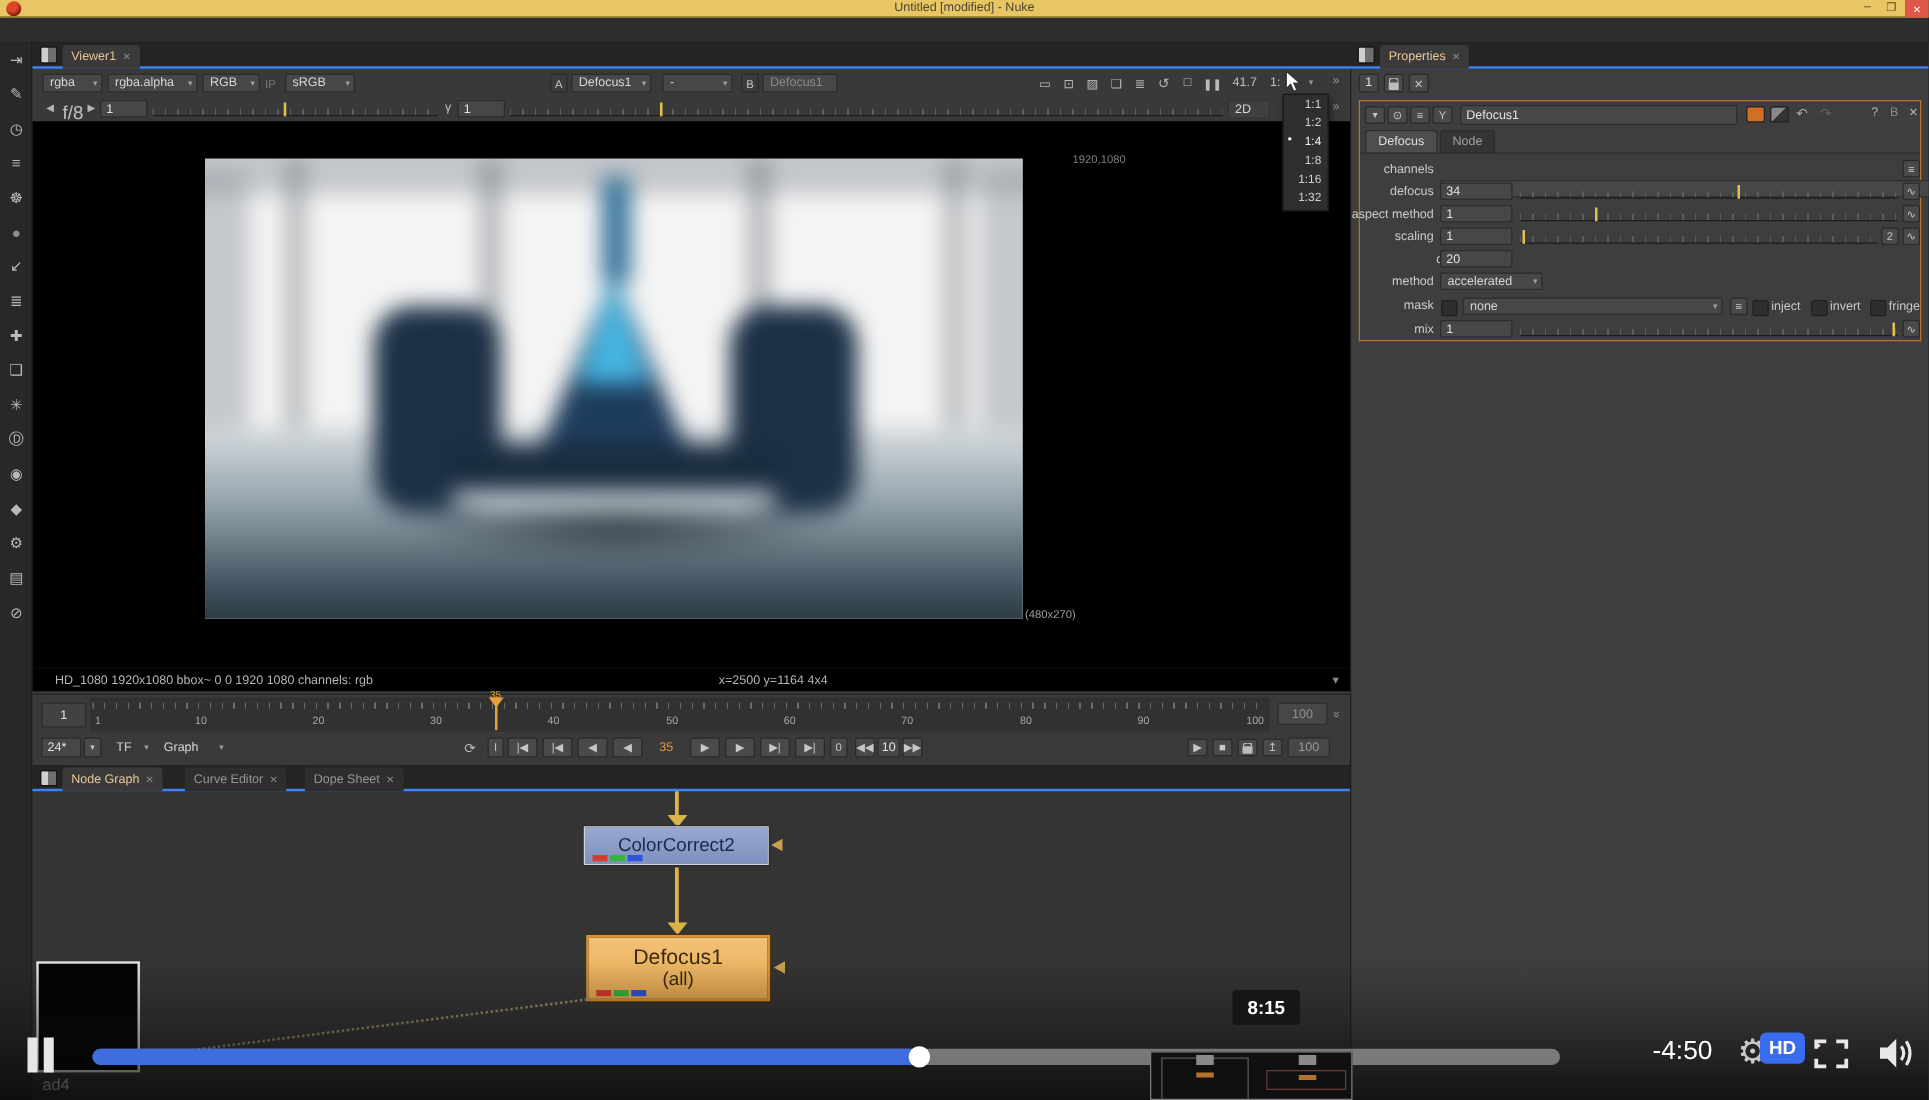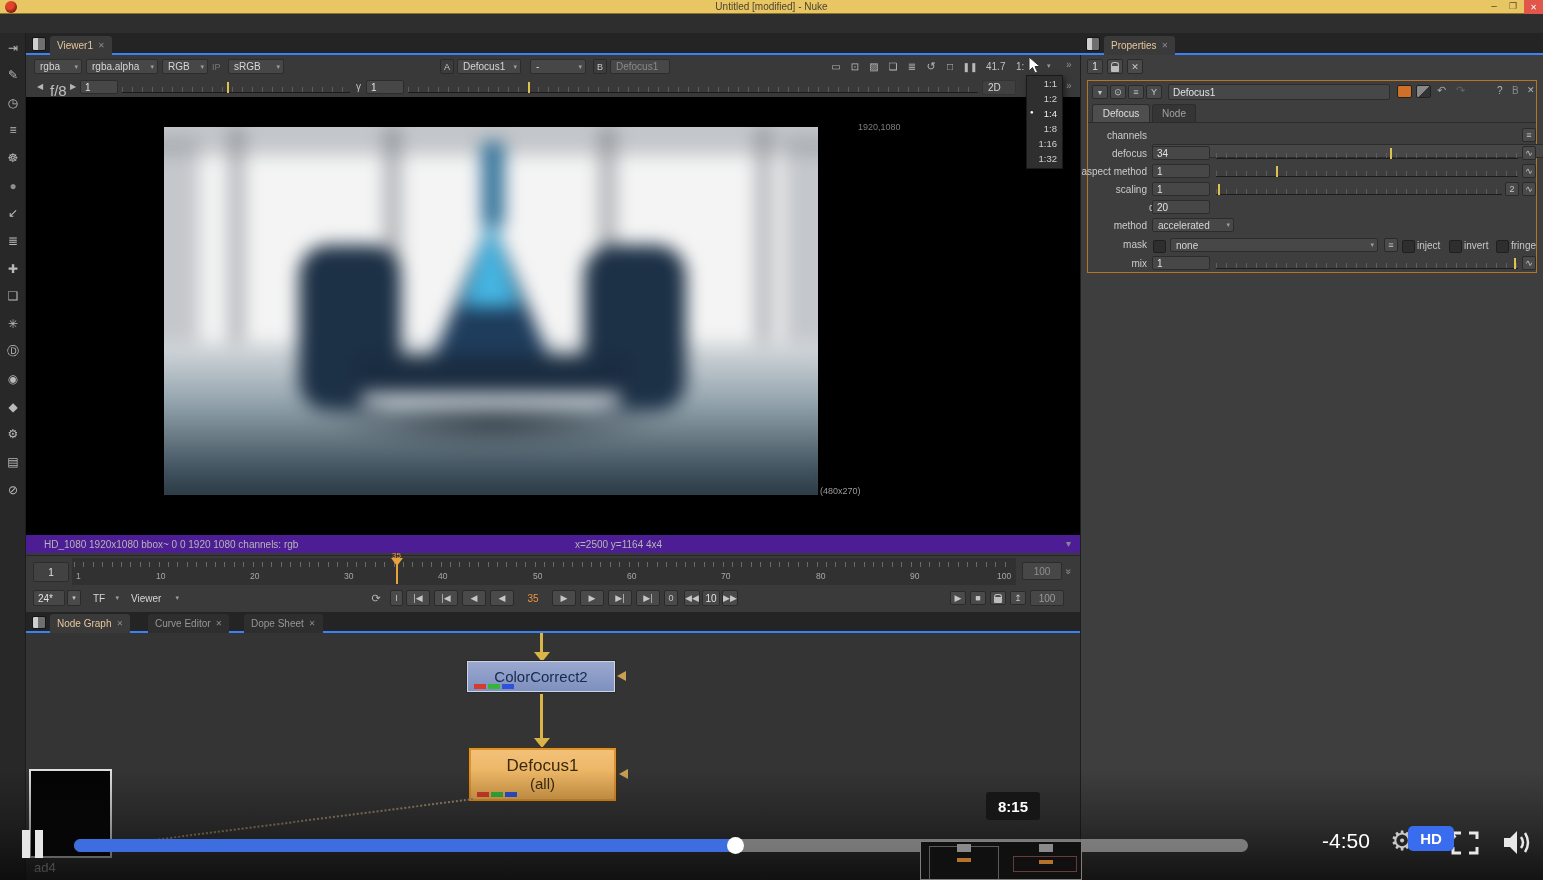--- a/index.html
+++ b/index.html
@@ -223,21 +223,21 @@
       <div class="a" style="left:440px;top:138px;width:102px;height:165px;background:#1c3046;border-radius:30px;"></div>
       <div class="a" style="left:272px;top:112px;width:150px;height:178px;background:#1e3c5c;clip-path:polygon(50% 0,100% 100%,0 100%);"></div>
       <div class="a" style="left:318px;top:112px;width:58px;height:88px;background:#45b5e2;clip-path:polygon(50% 0,100% 100%,0 100%);"></div>
       <div class="a" style="left:213px;top:248px;width:268px;height:45px;background:#1a2c40;"></div>
       <div class="a" style="left:218px;top:286px;width:258px;height:12px;background:#e8ecef;opacity:.9;"></div>
     </div>
   </div>
   <span class="a txt" style="left:822px;top:122px;font-size:9px;color:#7e7e7e;margin-left:36px;">1920,1080</span>
   <span class="a txt" style="left:820px;top:486px;font-size:9px;color:#9c9c9c;">(480x270)</span>
 
-  <div class="a" style="left:26px;top:535px;width:1054px;height:18px;background:#4c1d95;">
+  <div class="a" style="left:26px;top:535px;width:1054px;height:18px;background:#000000;">
     <span class="a txt" style="left:18px;top:4px;color:#b5b5b5;">HD_1080 1920x1080  bbox~ 0 0 1920 1080 channels: rgb</span>
     <span class="a txt" style="left:549px;top:4px;color:#b5b5b5;">x=2500 y=1164 4x4</span>
     <span class="a" style="left:1040px;top:3px;color:#8a8a8a;">▾</span>
   </div>
 
   <div class="a" style="left:26px;top:555px;width:1054px;height:57px;background:#3a3a3a;border-top:1px solid #272727;"></div>
   <div class="a field" style="left:33px;top:562px;width:36px;height:20px;justify-content:center;background:#424242;">
       <span>1</span>
     </div>
   <div class="a" style="left:72px;top:558px;width:944px;height:27px;background:#313131;">
@@ -266,21 +266,21 @@
       <span>24*</span>
     </div>
   <div class="a btn" style="left:67px;top:590px;width:14px;height:16px;">
       <span style="font-size:7px;">▾</span>
     </div>
   <div class="a dd" style="left:88px;top:590px;width:34px;height:16px;background:transparent;border:none;">
     <span>TF</span>
       <span class="caret">▾</span>
     </div>
   <div class="a dd" style="left:126px;top:590px;width:56px;height:16px;background:transparent;border:none;">
-    <span>Viewer</span>
+    <span>Graph</span>
       <span class="caret">▾</span>
     </div>
 
   <div class="a tool" style="left:366px;top:590px;width:20px;height:16px;font-size:11px;">
       <span>⟳</span>
     </div>
   <div class="a btn" style="left:390px;top:590px;width:13px;height:16px;">
       <span>I</span>
     </div>
   <div class="a btn" style="left:406px;top:590px;width:24px;height:16px;">
@@ -560,21 +560,21 @@
     <div class="a" style="left:36px;top:2px;width:14px;height:8px;background:#8a8a8a;"></div>
     <div class="a" style="left:36px;top:16px;width:14px;height:4px;background:#b5722a;"></div>
     <div class="a" style="left:118px;top:2px;width:14px;height:8px;background:#8a8a8a;"></div>
     <div class="a" style="left:92px;top:14px;width:64px;height:16px;border:1px solid #6a3a3a;"></div>
     <div class="a" style="left:118px;top:18px;width:14px;height:4px;background:#b5722a;"></div>
   </div>
 
   <span class="a txt" style="left:1322px;top:829px;color:#fff;font-size:21px;z-index:70;">-4:50</span>
 
   <span class="a" style="left:1390px;top:825px;color:#c9c9c9;font-size:27px;z-index:70;">⚙</span>
-  <div class="a" style="left:1408px;top:826px;width:46px;height:25px;background:#3a6cf0;border-radius:5px;display:flex;align-items:center;justify-content:center;z-index:71;">
+  <div class="a" style="left:1408px;top:826px;width:36px;height:25px;background:#3a6cf0;border-radius:5px;display:flex;align-items:center;justify-content:center;z-index:71;">
     <span style="color:#fff;font-weight:bold;font-size:15px;">HD</span>
     </div>
 
   <svg class="a" style="left:1450px;top:830px;z-index:70;" width="30" height="26" viewBox="0 0 30 26">
     <g stroke="#e8e8e8" stroke-width="3" fill="none">
       <path d="M11,3 L3,3 L3,9"></path>
         <path d="M19,3 L27,3 L27,9"></path>
       <path d="M11,23 L3,23 L3,17"></path>
         <path d="M19,23 L27,23 L27,17"></path>
     </g>

